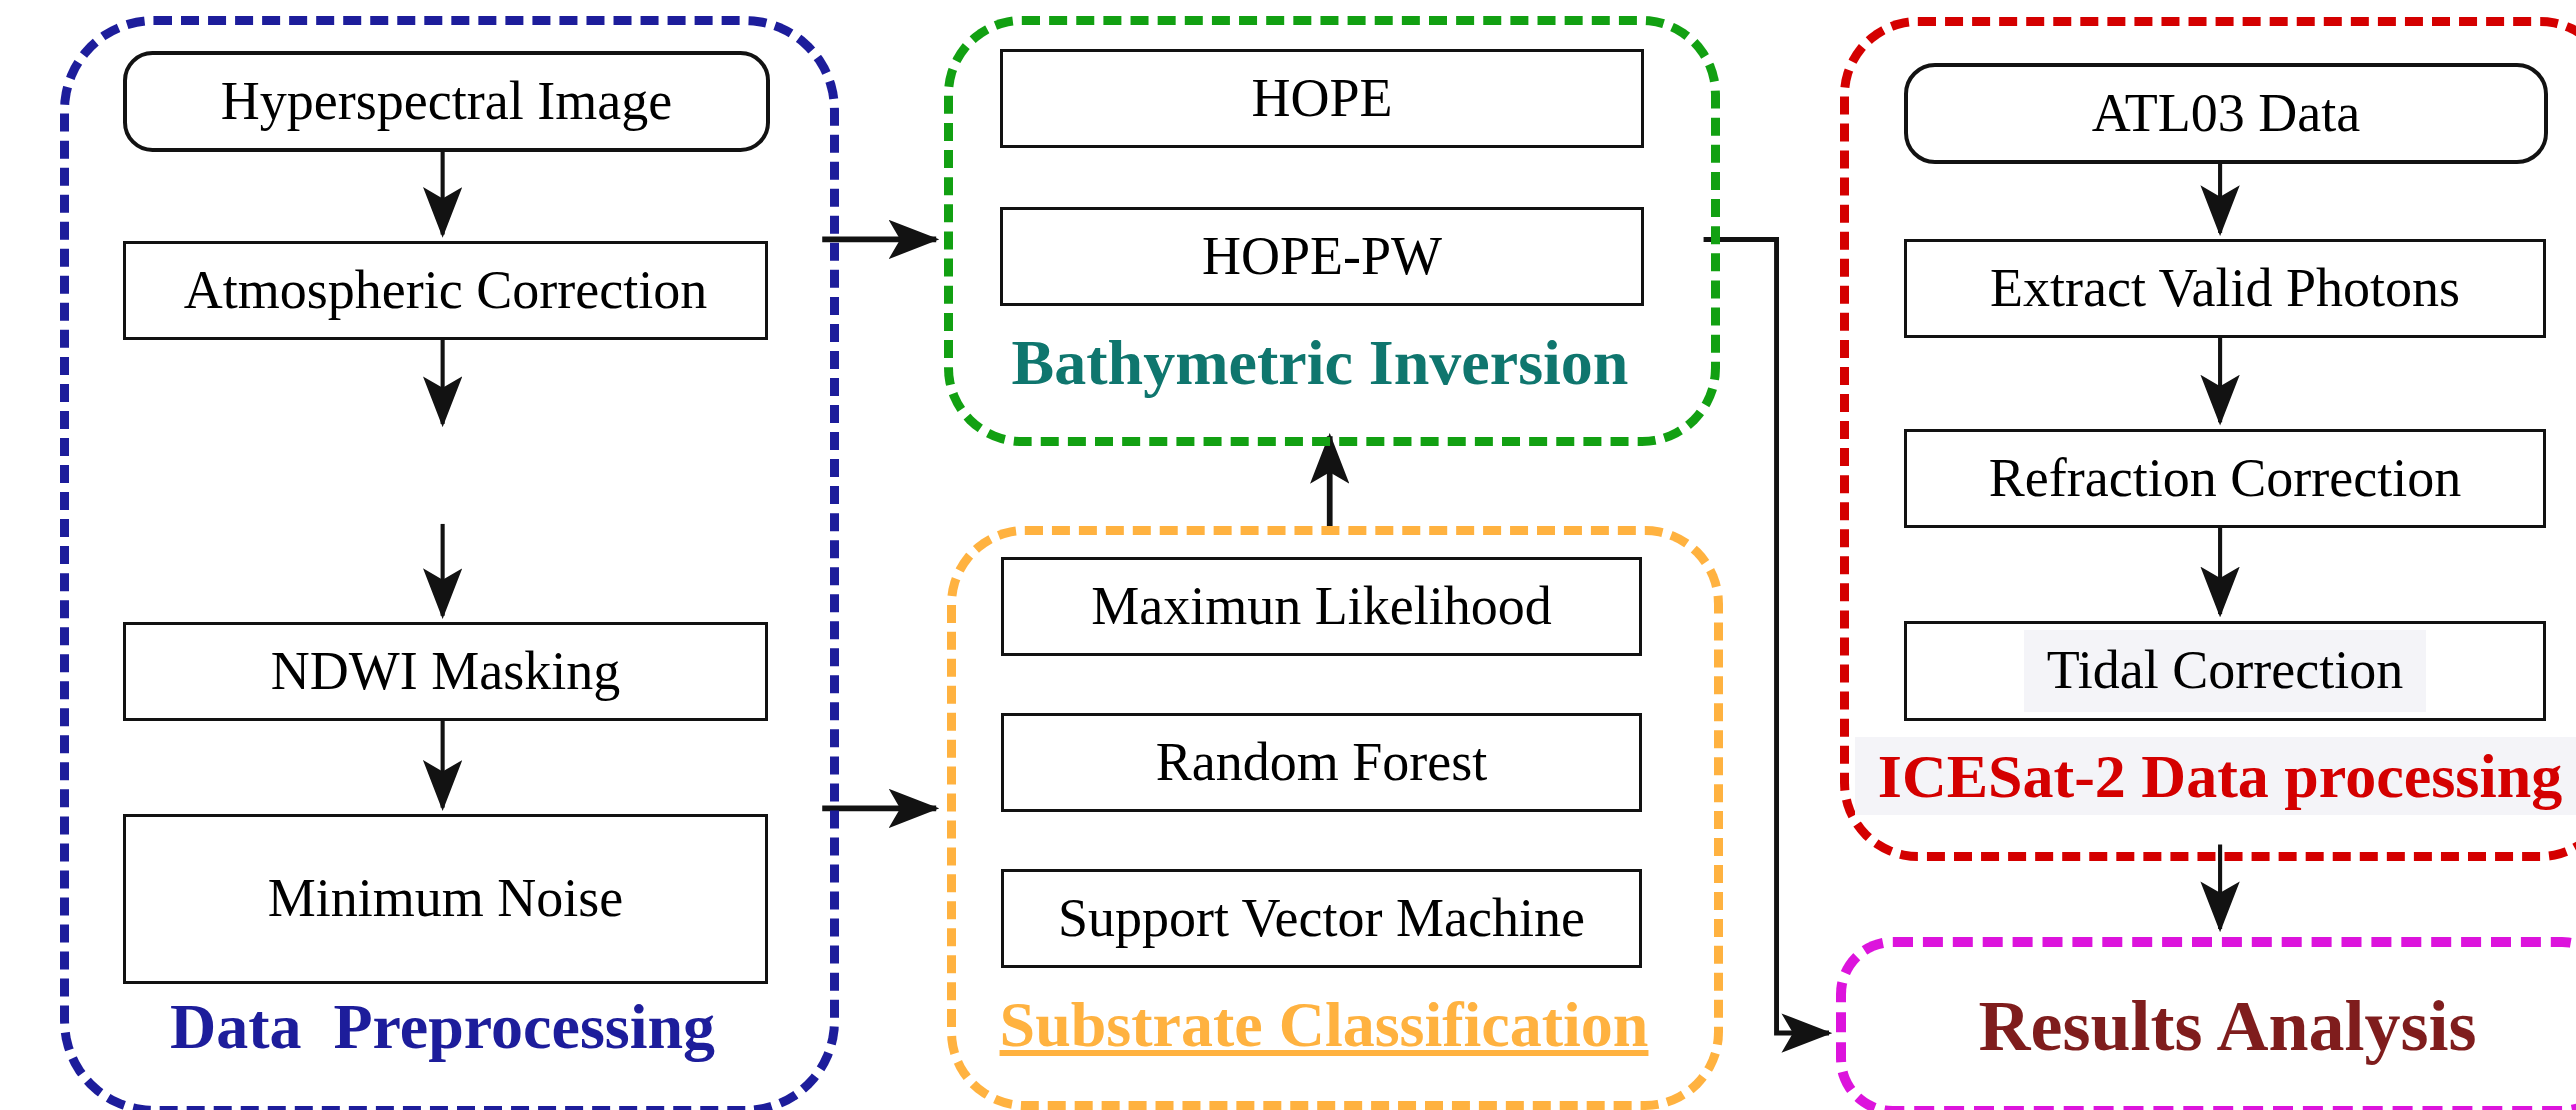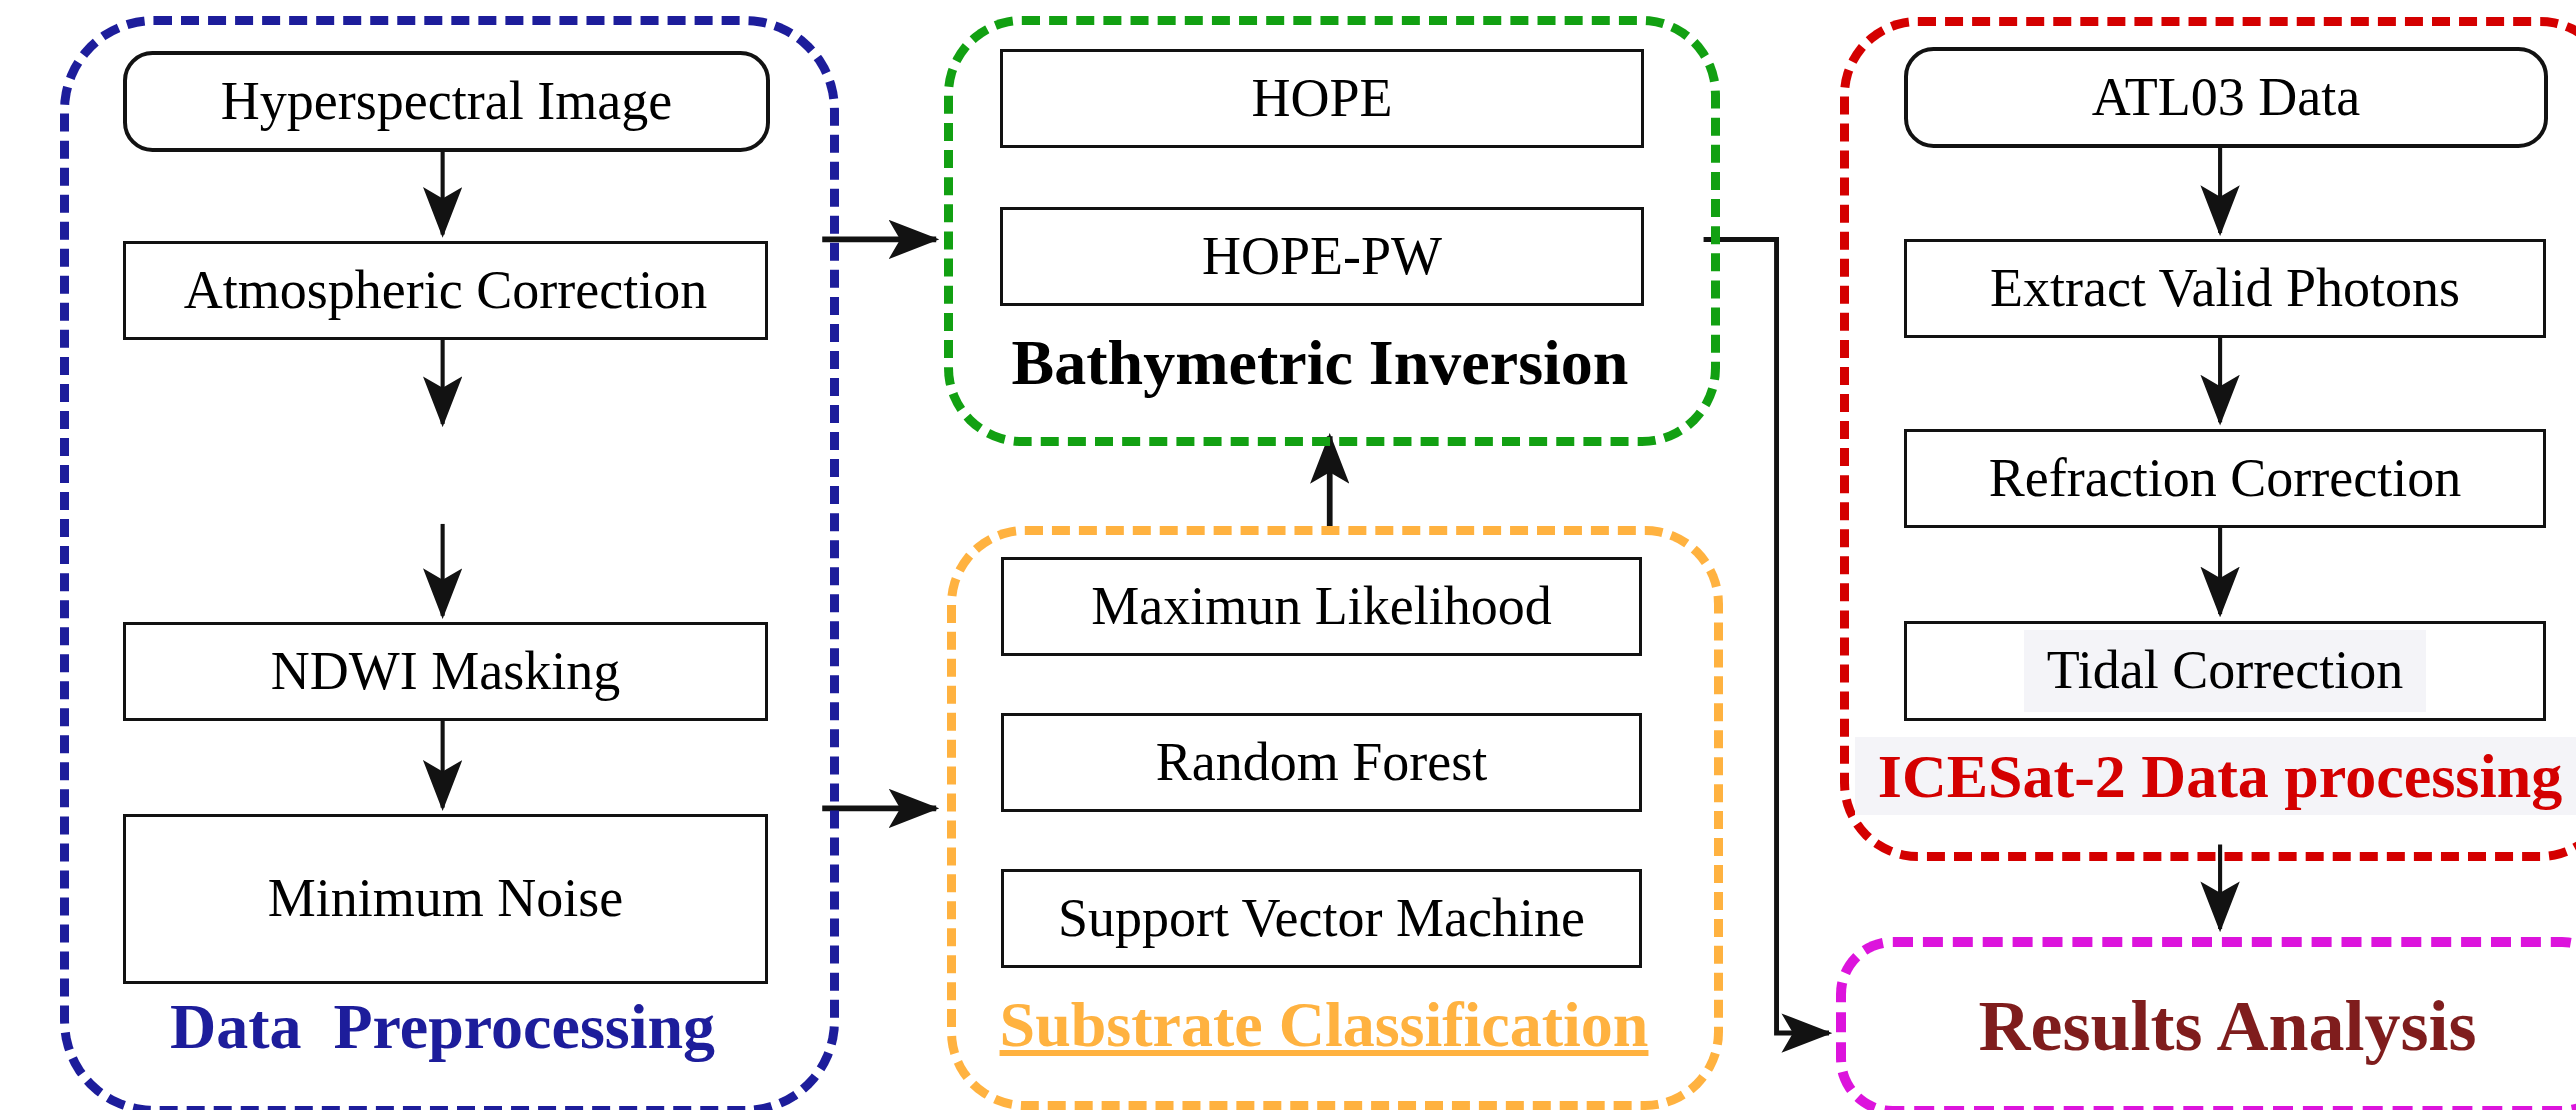--- a/index.html
+++ b/index.html
@@ -46,21 +46,21 @@
   .node.rounded { border-radius: 29.5px; border-width: 4.1px; }
   .glabel {
     position: absolute;
     font-weight: bold;
     font-size: 64px;
     text-align: center;
     white-space: pre;
     line-height: 1.1;
   }
   .glabel.blue    { color: #1d1d9b; }
-  .glabel.green   { color: #000000; }
+  .glabel.green   { color: #0f766e; }
   .glabel.orange  { color: #ffb240; }
   .glabel.red     { color: #d40000; }
   .label-results  { color: #7f1d1d; font-weight: bold; font-size: 72px; white-space: pre; }
   .hl { background: #f4f4f8; padding: 4.9px 23px; }
 </style>
 </head>
 <body>
 
 <div class="canvas">
 
@@ -125,21 +125,21 @@
   <div class="node" style="left:956px; top:713px; width:635px; height:93px;">
     <span>Random Forest</span>
   </div>
   <div class="node" style="left:956px; top:869px; width:635px; height:93px;">
     <span>Support Vector Machine</span>
   </div>
   <div class="glabel orange" style="left:910px; top:990px; width:738px;text-decoration:underline;">Substrate Classification</div>
 
   <div class="gborder red" style="left:1795px; top:17px; width:760px; height:826px;"></div>
 
-  <div class="node rounded" style="left:1859px; top:47px; width:636px; height:93px;">
+  <div class="node rounded" style="left:1859px; top:63px; width:636px; height:93px;border-radius:31px;">
     <span>ATL03 Data</span>
   </div>
   <div class="node" style="left:1859px; top:239px; width:636px; height:93px;">
     <span>Extract Valid Photons</span>
   </div>
   <div class="node" style="left:1859px; top:429px; width:636px; height:93px;">
     <span>Refraction Correction</span>
   </div>
   <div class="node" style="left:1859px; top:621px; width:636px; height:94px;">
     <span class="hl">Tidal Correction</span>

